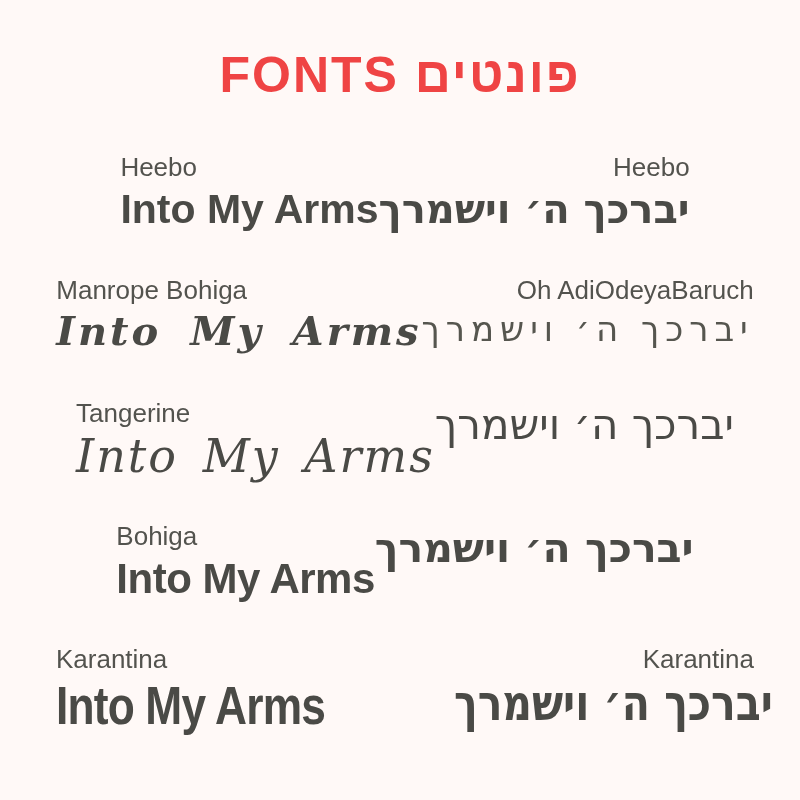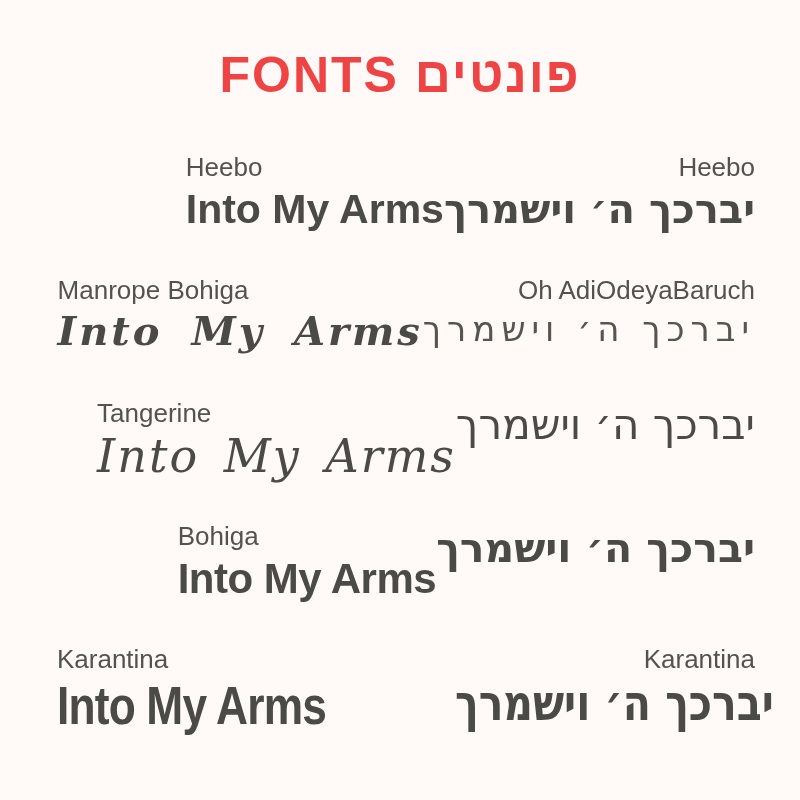--- a/index.html
+++ b/index.html
@@ -19,21 +19,21 @@
     font-size:50px;
     line-height:1.1;
     color:#ef4444;
     letter-spacing:2px;
   }
 
   .rows { margin-top:50px; padding-left:55px; padding-right:45px; }
 
   .row {
     display:flex;
-    justify-content:flex-end;
+    justify-content:center;
     align-items:flex-start;
     height:82px;
     margin-bottom:41px;
   }
   .cell { max-width:370px; }
   .cell-left  { text-align:left; }
   .cell-right { text-align:right; }
 
   .label {
     font-family:"Liberation Sans",sans-serif;

